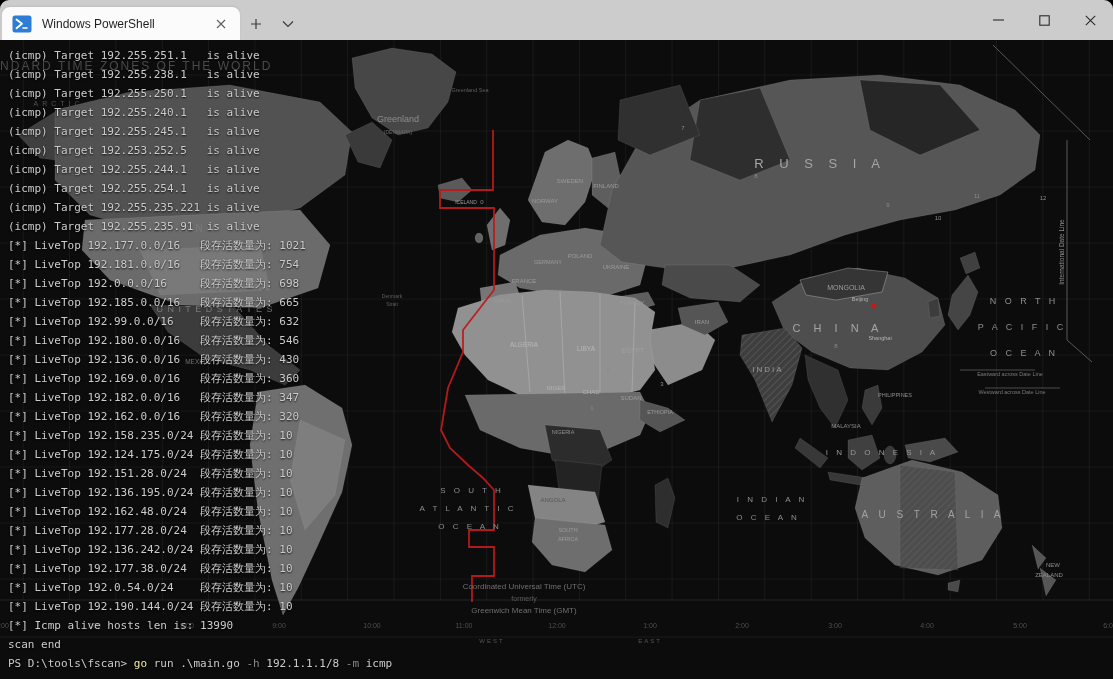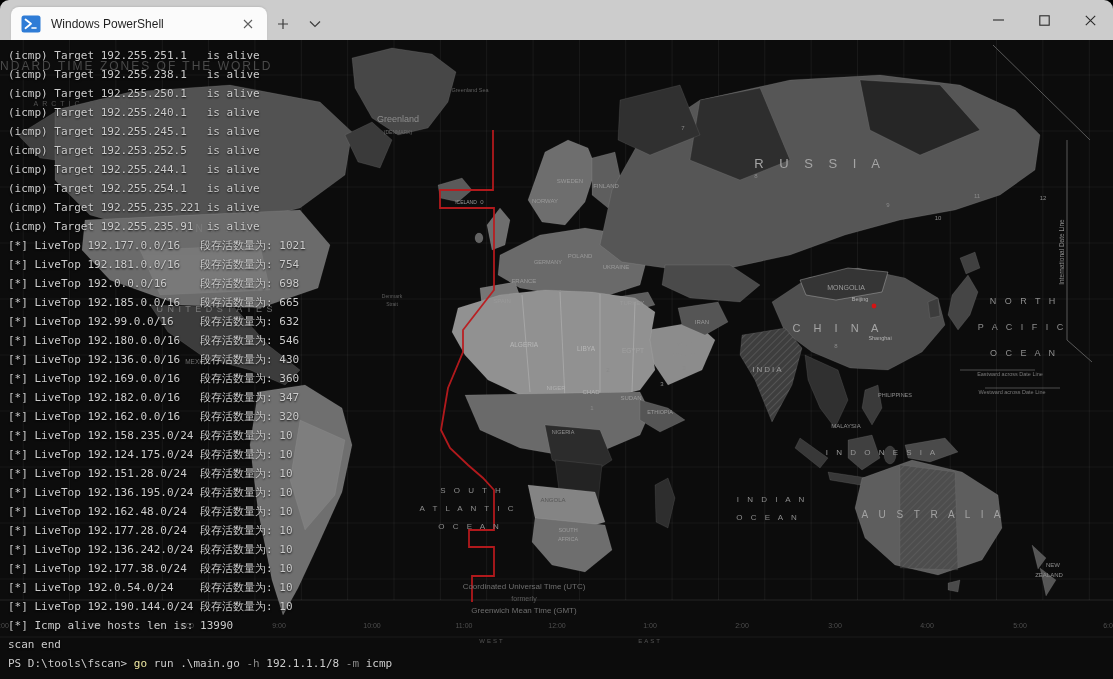--- a/index.html
+++ b/index.html
@@ -1,21 +1,21 @@
 <!DOCTYPE html>
 <html><head>
 <meta charset="utf-8">
 <style>
   html,body{margin:0;padding:0;background:#000;}
   body{width:1113px;height:679px;overflow:hidden;font-family:"Liberation Sans",sans-serif;}
   .window{width:1113px;height:679px;border-radius:9px 9px 0 0;overflow:hidden;display:flex;flex-direction:column;background:#0c0c0c;}
 
   
   .titlebar{height:40px;background:#cccccc;display:flex;align-items:flex-end;flex:0 0 auto;position:relative;}
-  .tab{margin-left:11px;width:256px;height:33px;background:#fbfbfb;border-radius:8px 8px 0 0;display:flex;align-items:center;padding:0 8px 0 10px;box-sizing:border-box;box-shadow:0 -1px 2px rgba(0,0,0,.08);}
+  .tab{margin-left:2px;width:238px;height:33px;background:#fbfbfb;border-radius:8px 8px 0 0;display:flex;align-items:center;padding:0 8px 0 10px;box-sizing:border-box;box-shadow:0 -1px 2px rgba(0,0,0,.08);}
   .ps-icon{width:20px;height:20px;flex:0 0 auto;margin-right:10px;display:flex;}
   .tab-title{font-size:12px;color:#1f1f1f;flex:1 1 auto;white-space:nowrap;overflow:hidden;}
   .icon-btn{display:flex;align-items:center;justify-content:center;border-radius:4px;}
   .tab-close{width:22px;height:22px;}
   .newtab,.dropdown{width:32px;height:33px;display:flex;align-items:center;justify-content:center;}
   .caption-group{position:absolute;right:0;top:0;height:40px;display:flex;}
   .caption-btn{width:46px;height:40px;display:flex;align-items:center;justify-content:center;}
 
   
   .terminal{position:relative;flex:1 1 auto;background:#0c0c0c;overflow:hidden;}

